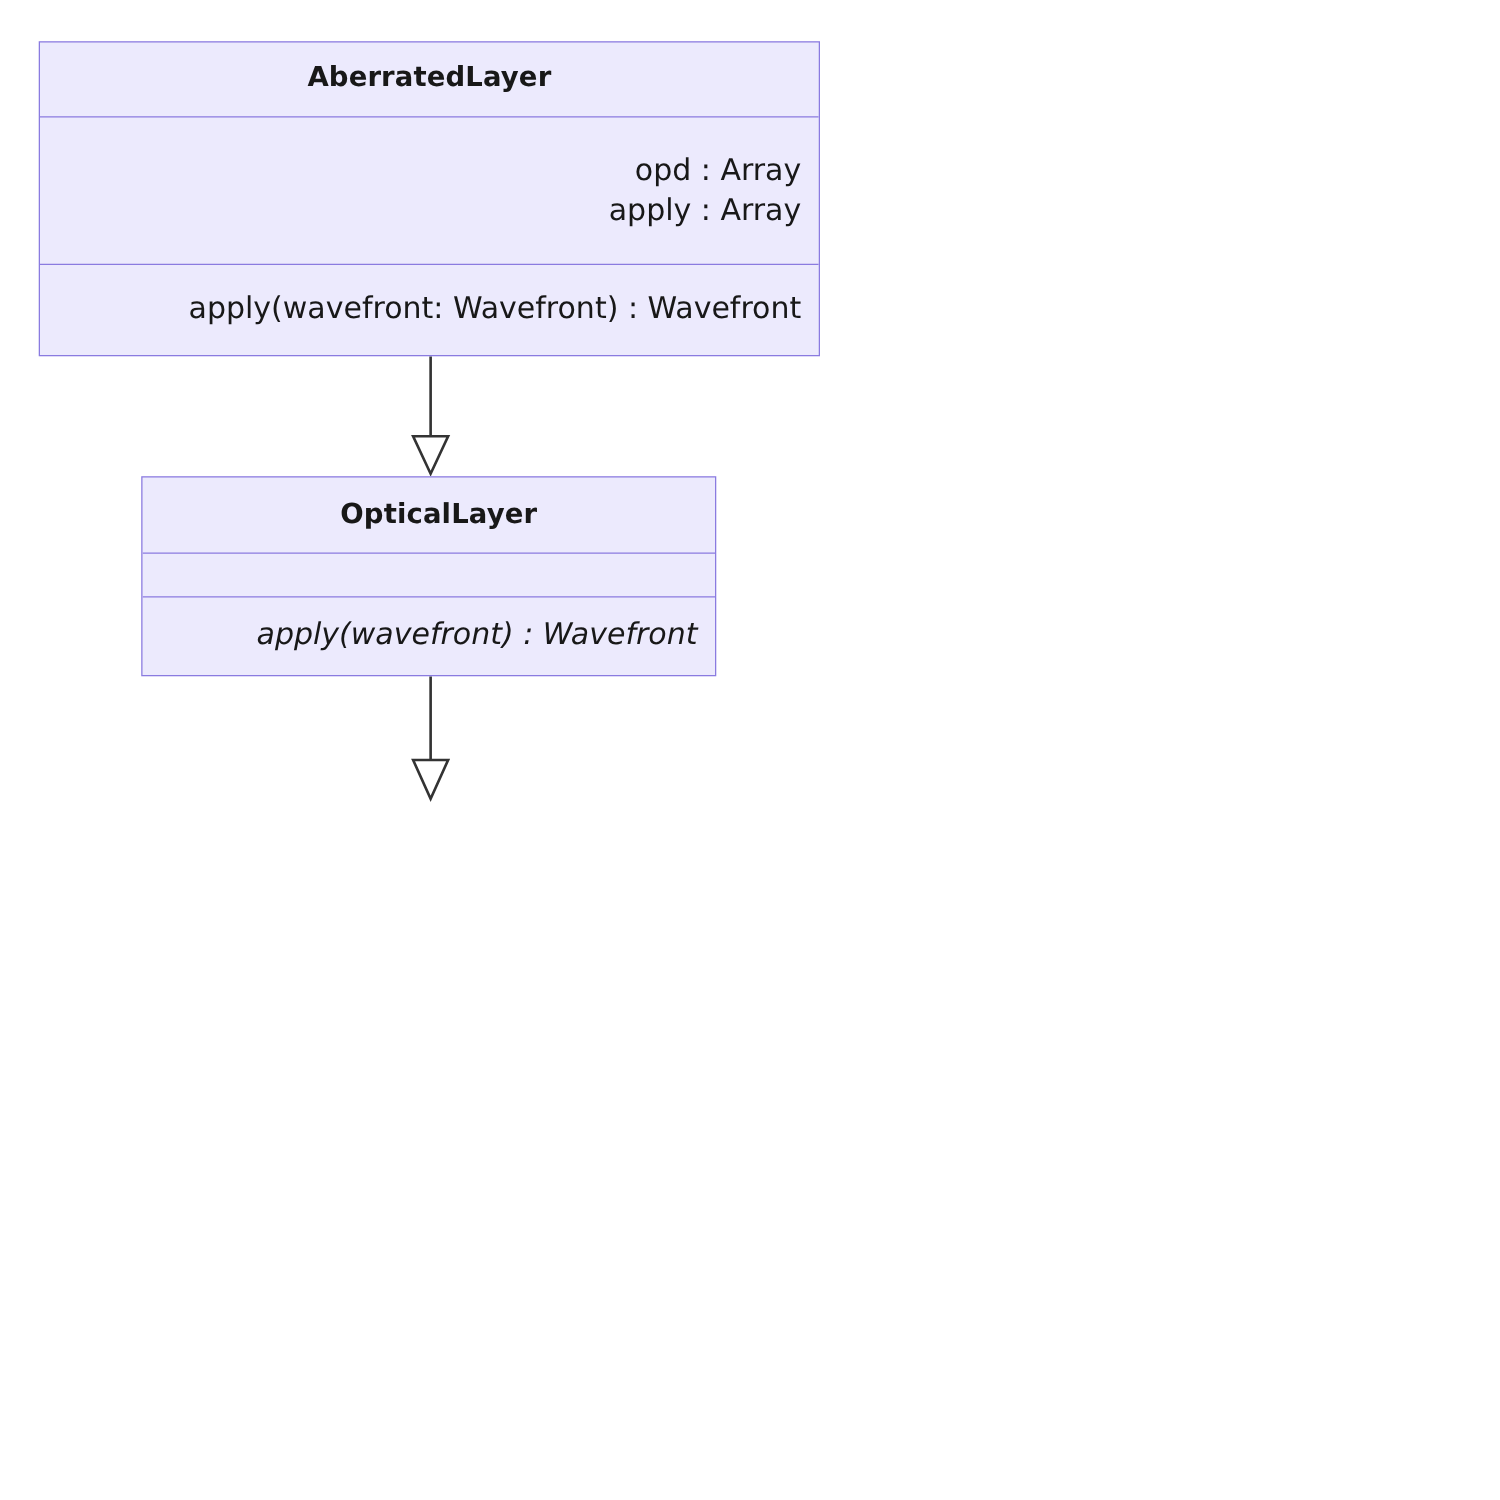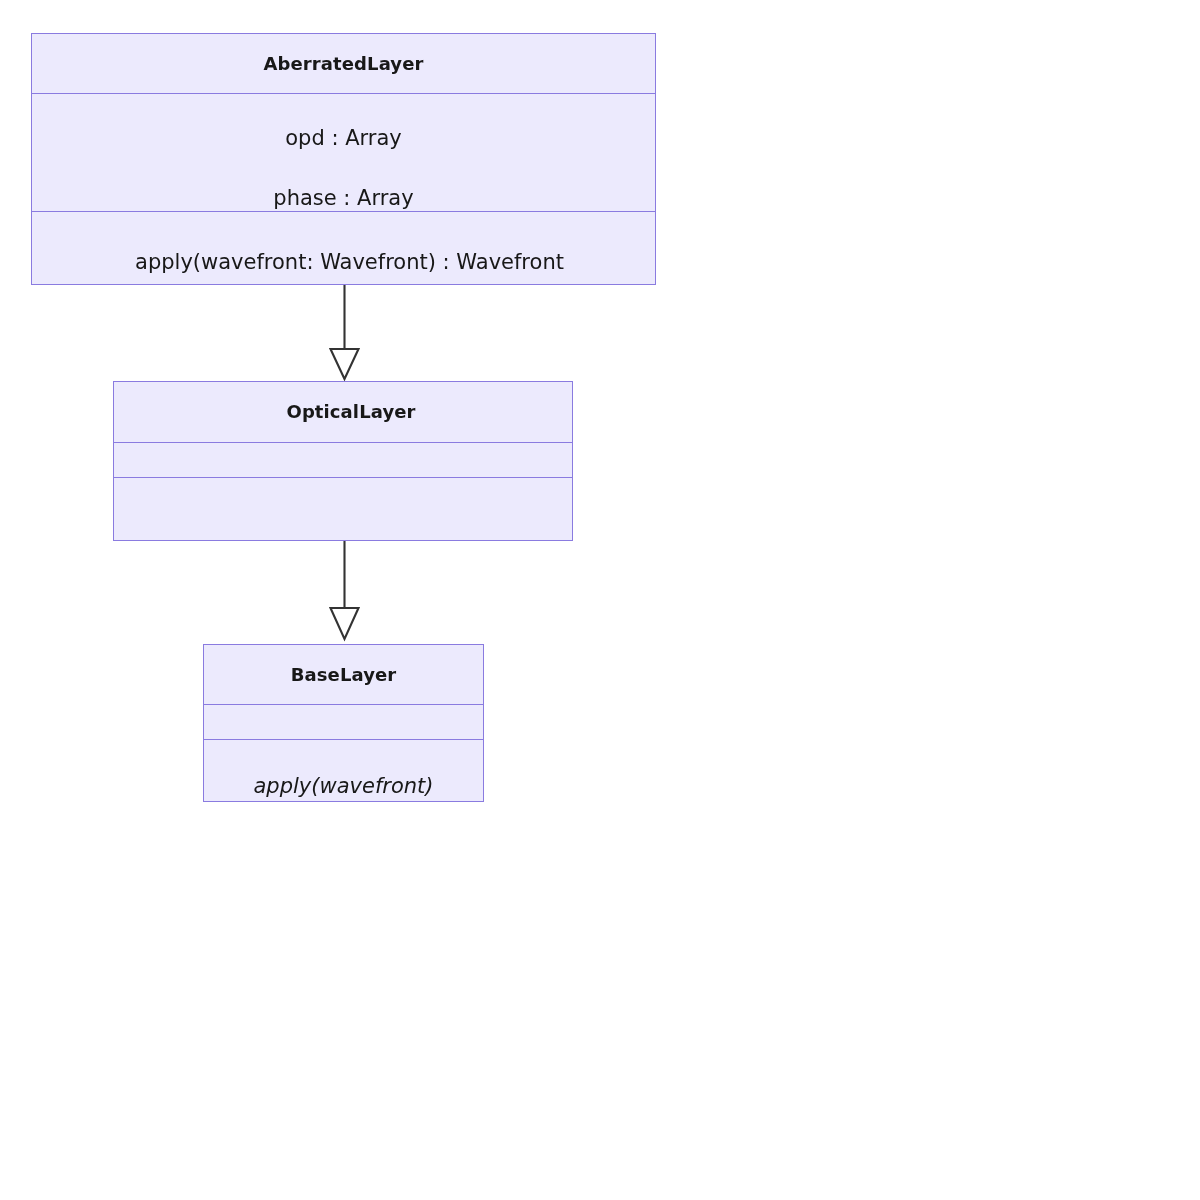--- a/index.html
+++ b/index.html
@@ -41,35 +41,34 @@
     justify-content: center;
   }
 
   .compartment.divided {
     border-bottom: 1.6px solid #8A7BE0;
   }
 
   .class-title {
     text-align: center;
     font-weight: bold;
-    font-size: 18px;
+    font-size: 22px;
     color: #181818;
     line-height: 1.2;
     padding: 0 10px;
     letter-spacing: 0.1px;
   }
 
   .member-row {
-    font-size: 21px;
+    font-size: 24px;
     color: #181818;
     line-height: 1.32;
     padding: 0 14px;
     white-space: nowrap;
-    text-align: center;
-    margin-top: 32px;
+    text-align: right;
   }
 
   .member-row.abstract {
     font-style: italic;
   }
 
   .compartment-empty {
     min-height: 1px;
   }
 
@@ -117,37 +116,31 @@
       <polygon points="330.5,608 358.5,608 344.5,639" fill="#ffffff" stroke="#333333" stroke-width="2.1" stroke-linejoin="miter"></polygon>
     </g>
   </svg>
 
   <div class="class-node" id="node-aberratedlayer">
     <div class="compartment divided c-title">
       <div class="class-title">AberratedLayer</div>
     </div>
     <div class="compartment divided c-attrs">
       <div class="member-row">opd : Array</div>
-      <div class="member-row">phase : Array</div>
+      <div class="member-row">apply : Array</div>
     </div>
     <div class="compartment c-meths">
       <div class="member-row">apply(wavefront: Wavefront) : Wavefront</div>
     </div>
   </div>
 
   <div class="class-node" id="node-opticallayer">
     <div class="compartment divided c-title">
       <div class="class-title">OpticalLayer</div>
     </div>
     <div class="compartment divided c-attrs compartment-empty"></div>
+    <div class="compartment c-meths">
+      <div class="member-row abstract">apply(wavefront) : Wavefront</div>
+    </div>
   </div>
 
-  <div class="class-node" id="node-baselayer">
-    <div class="compartment divided c-title">
-      <div class="class-title">BaseLayer</div>
-    </div>
-    <div class="compartment divided c-attrs compartment-empty"></div>
-    <div class="compartment c-meths">
-      <div class="member-row abstract">apply(wavefront)</div>
-    </div>
-  </div>
 
 </div>
 
 </body></html>

